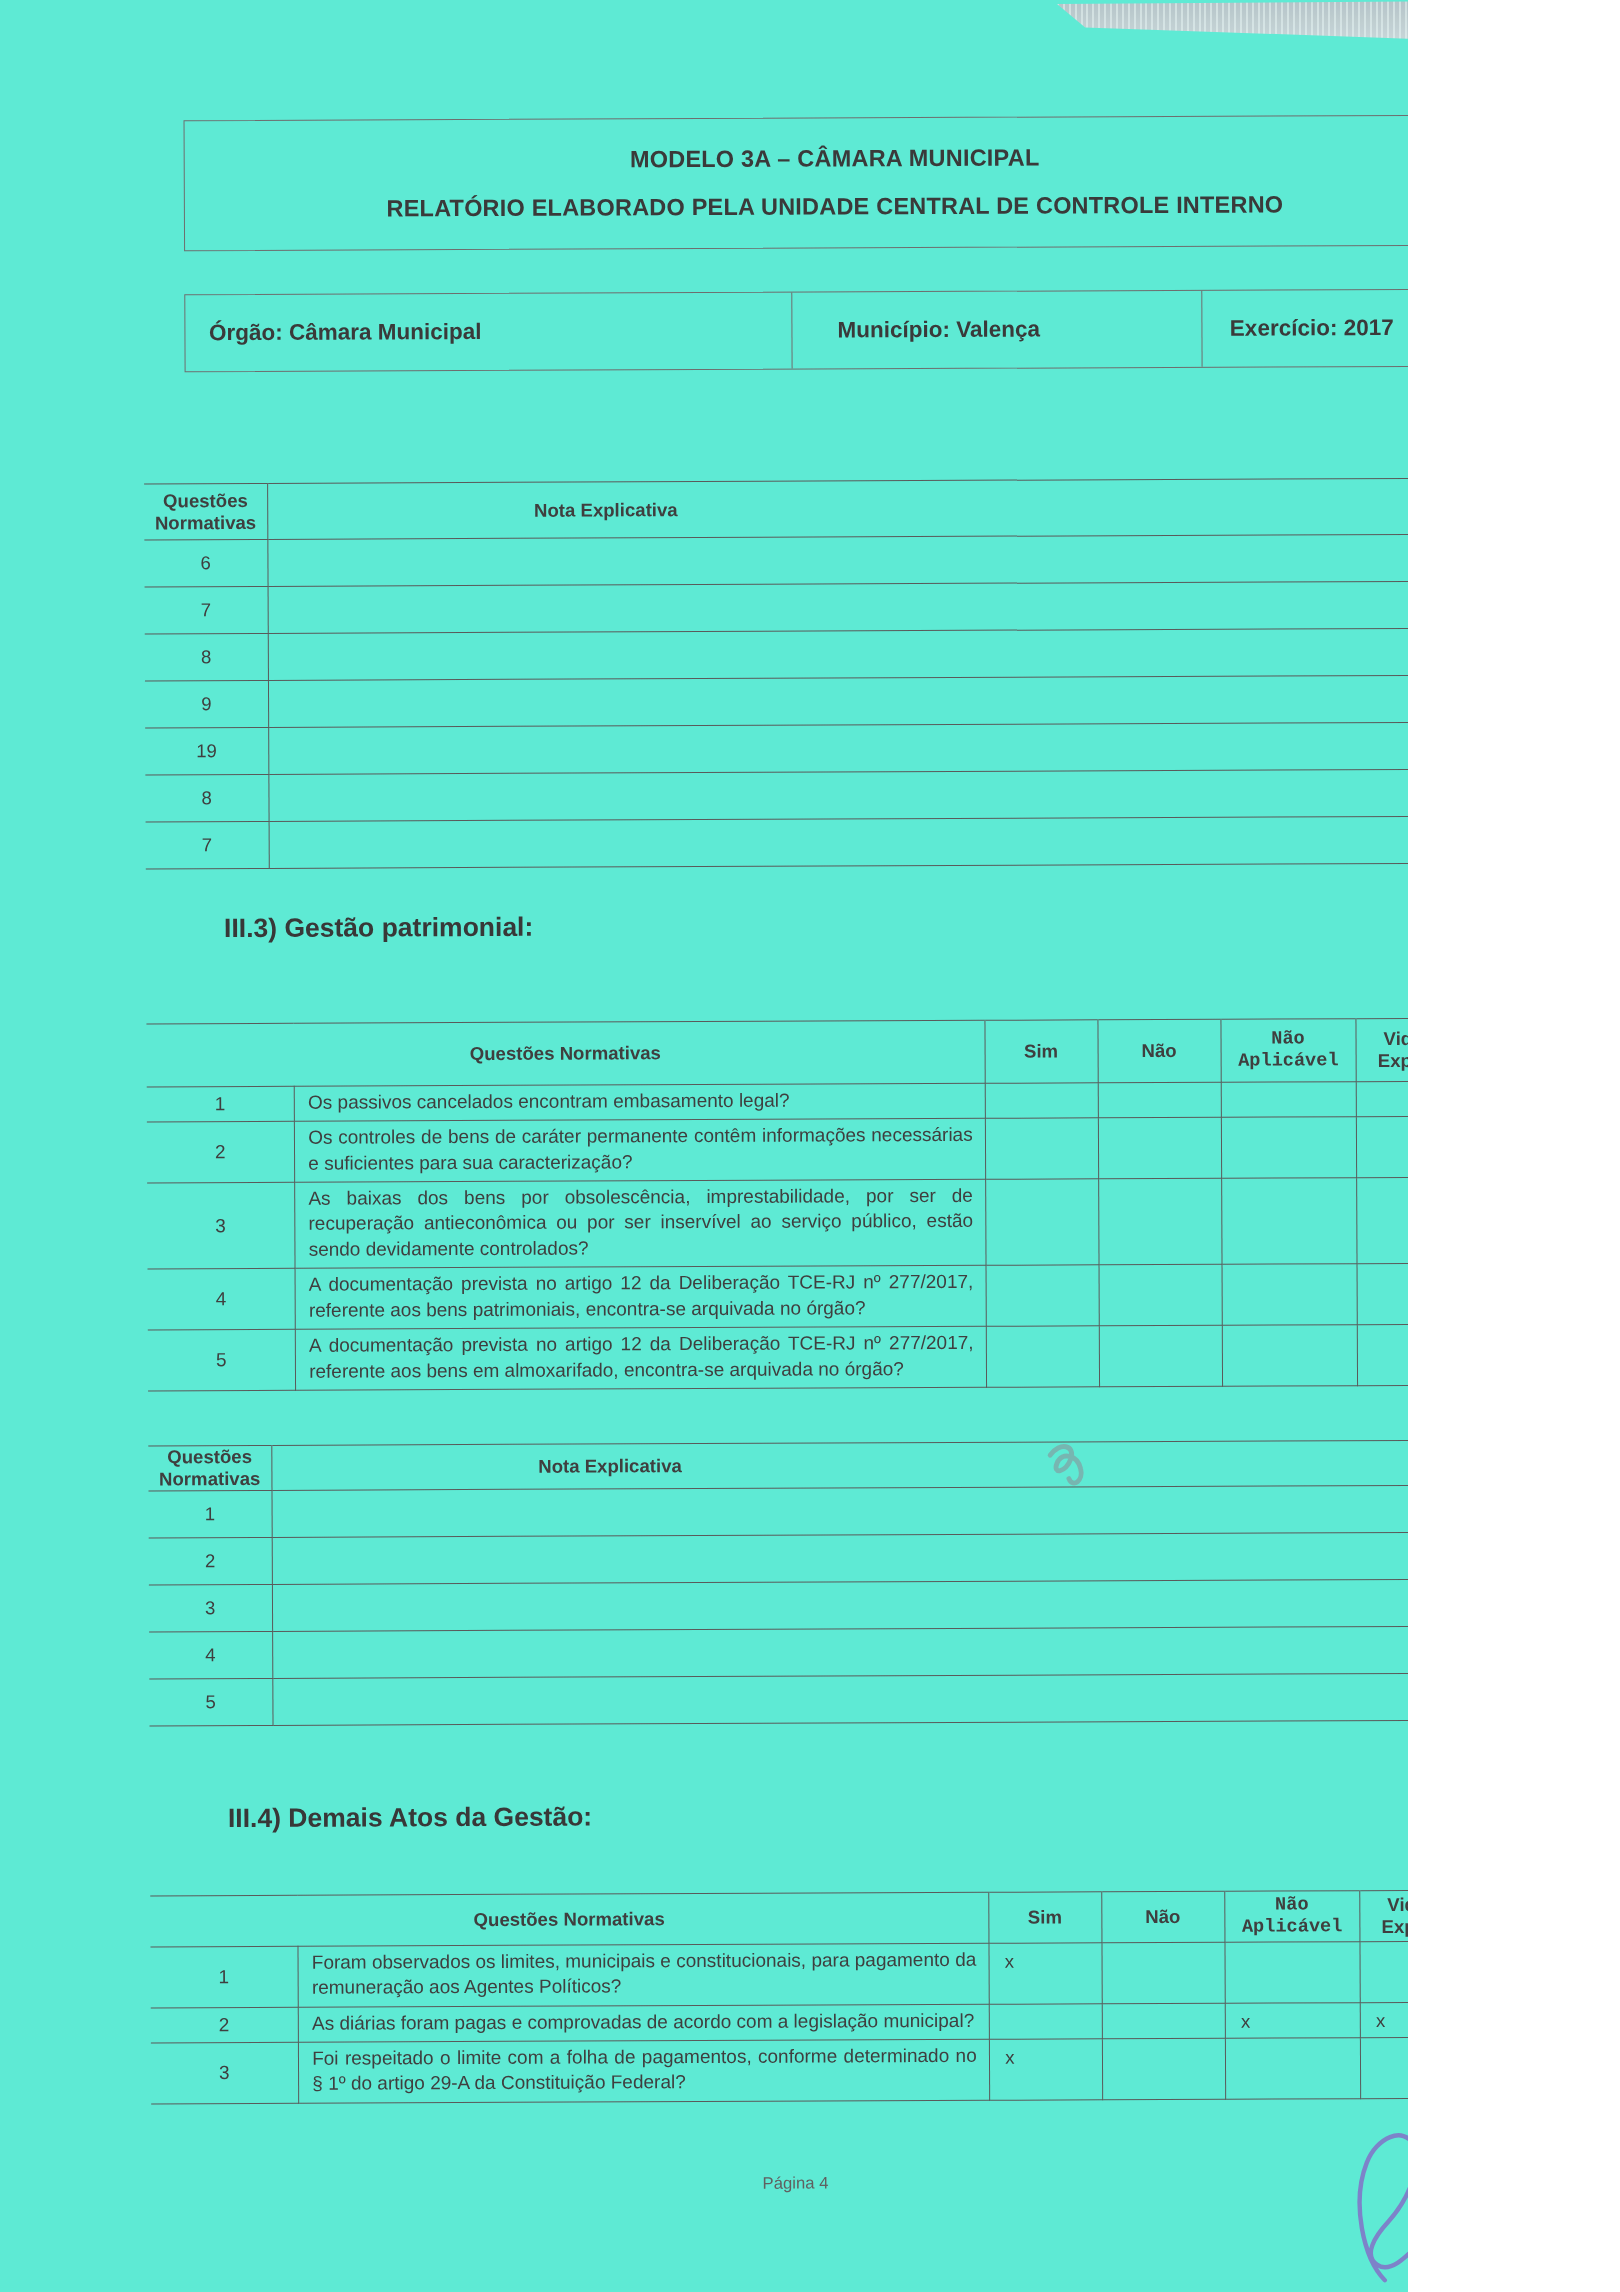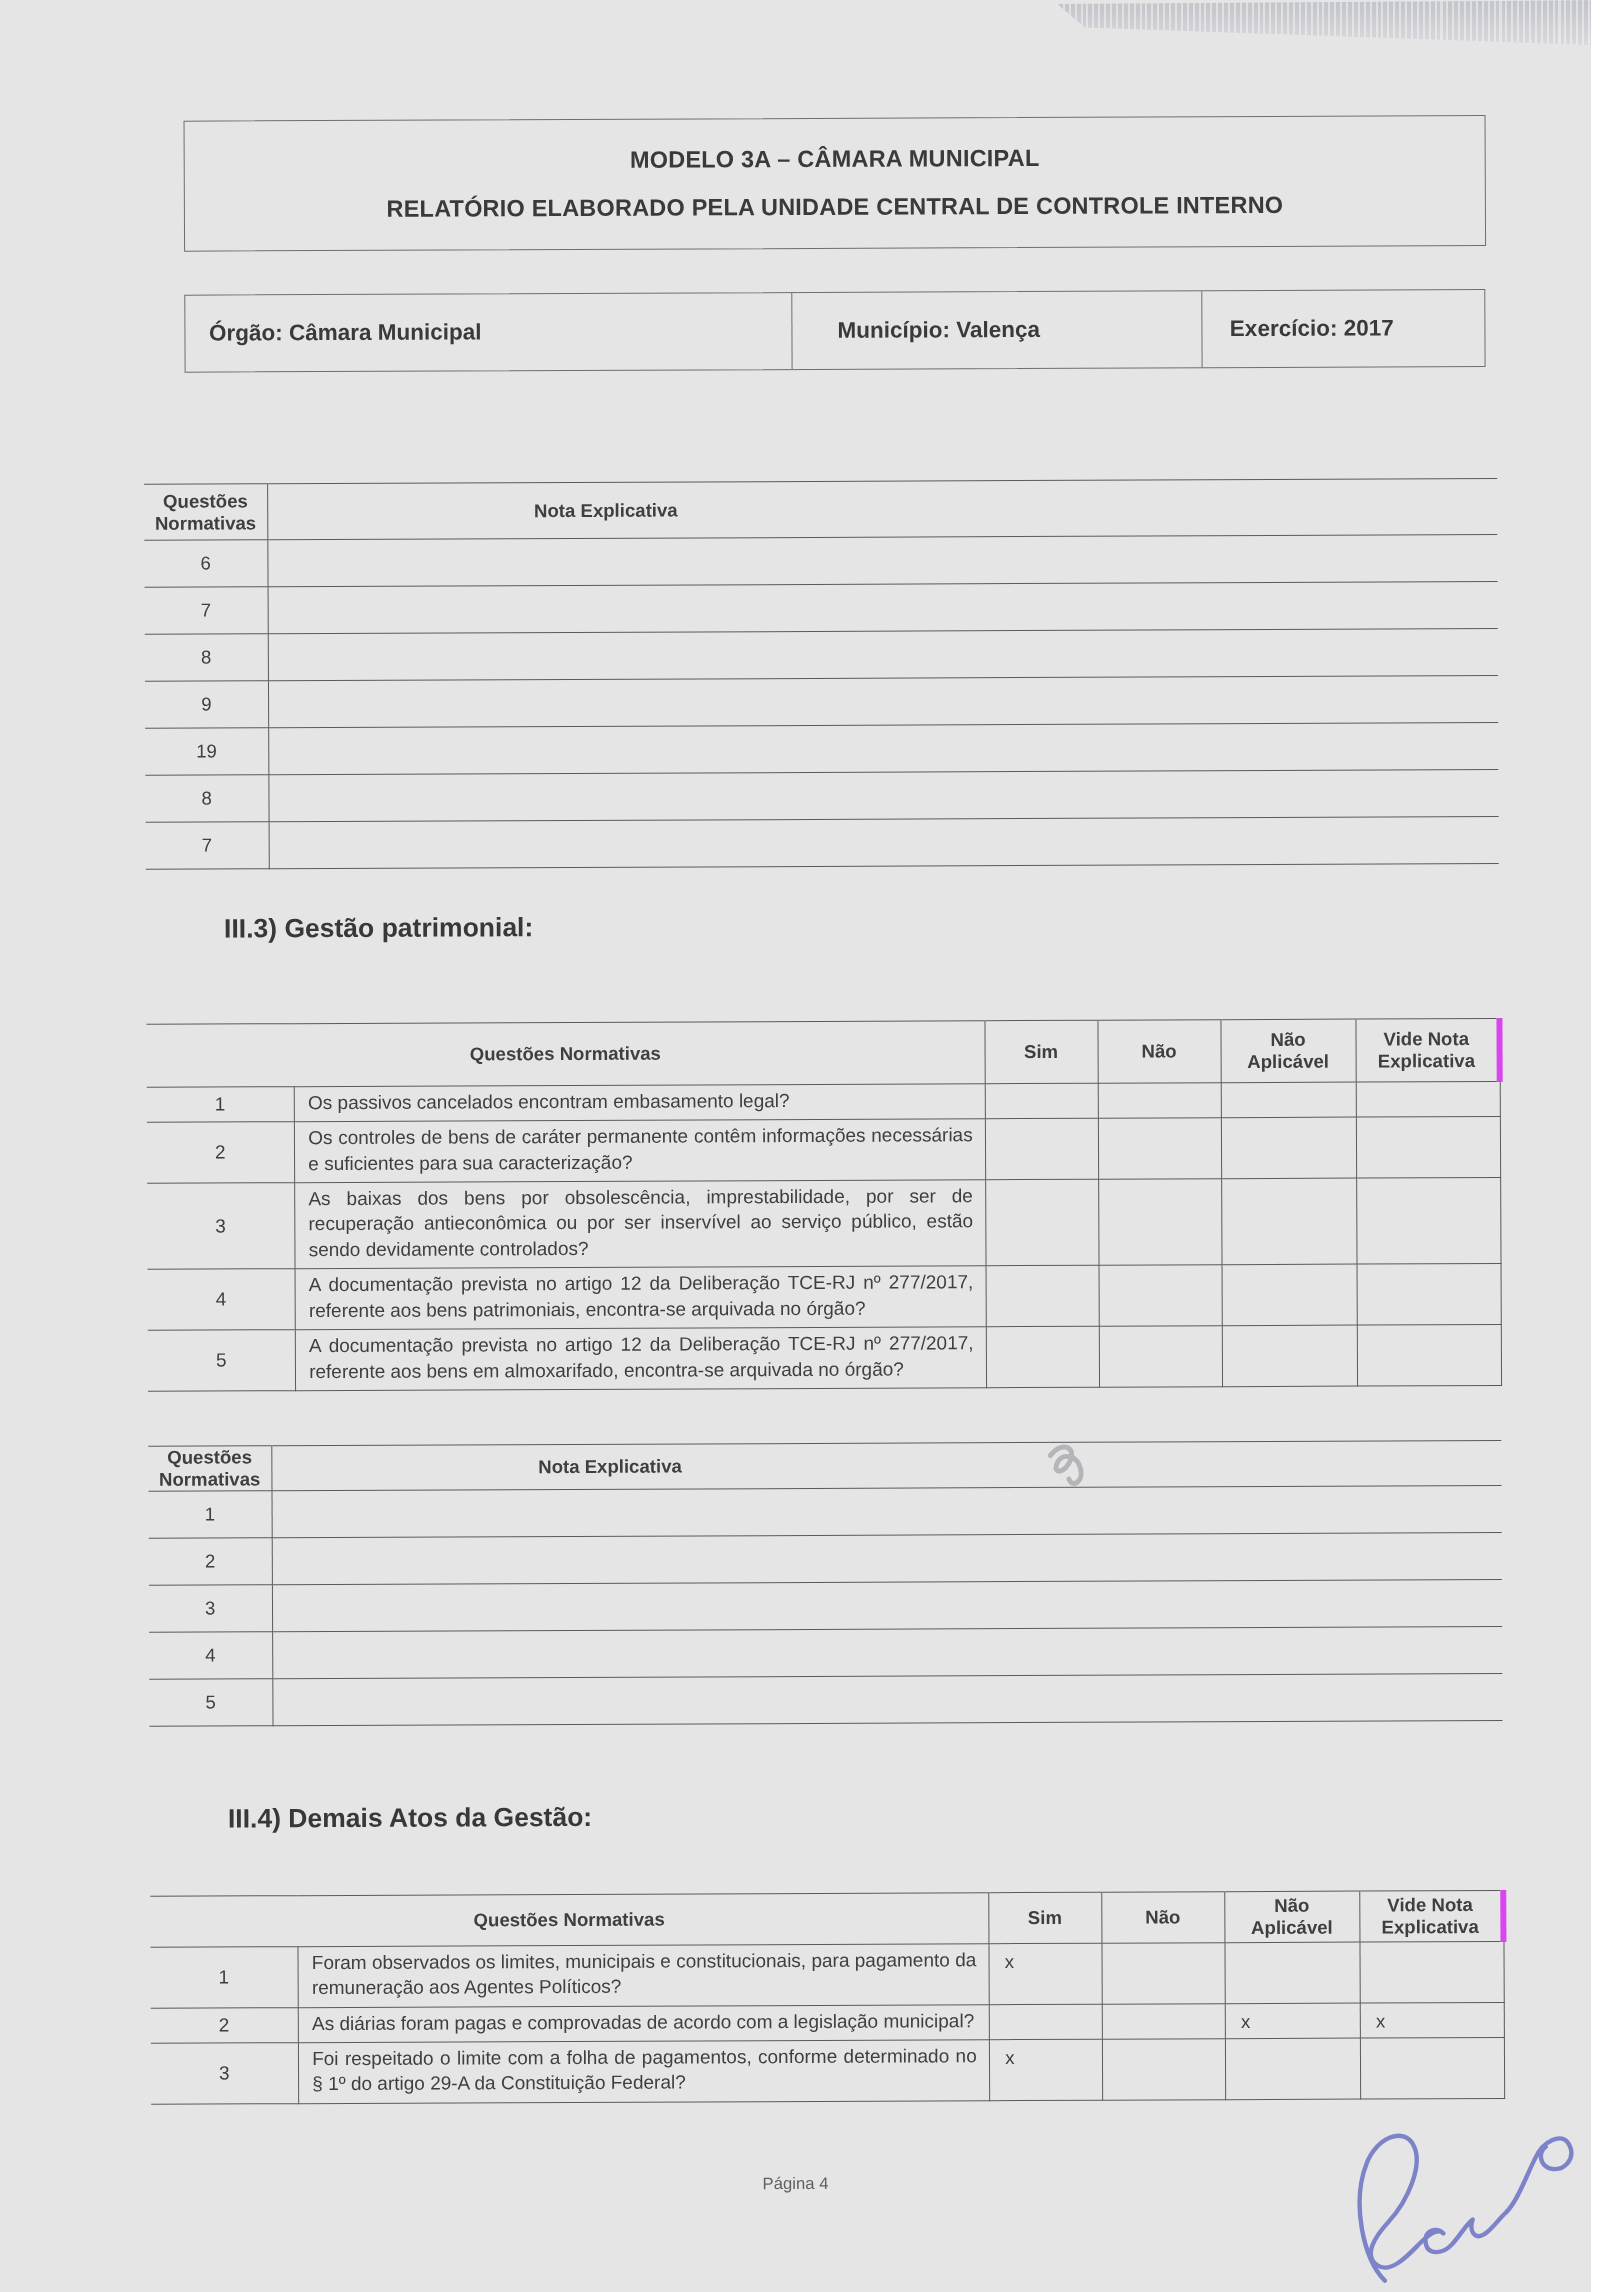--- a/index.html
+++ b/index.html
@@ -1,21 +1,21 @@
 <!DOCTYPE html>
 <html><head>
 <meta charset="utf-8">
 <style>
   html,body{margin:0;padding:0;}
   body{
     width:1620px;height:2293px;background:#ffffff;
     font-family:"Liberation Sans","DejaVu Sans",sans-serif;
     color:#3f3f3f;
   }
-  .page{position:relative;width:1591px;height:2293px;background:#e5e5e5;overflow:hidden;}
+  .page{position:relative;width:1408px;height:2293px;background:#5eead4;overflow:hidden;}
   .content{position:absolute;inset:0;transform:rotate(-0.25deg);transform-origin:50% 50%;}
 
   
   .scan-band{
     position:absolute;top:0;left:1057px;width:564px;height:49px;
     background-image:
       repeating-linear-gradient(90deg, rgba(255,255,255,.45) 0 2px, rgba(255,255,255,0) 2px 5.9px),
       linear-gradient(to bottom,#bfc0c7,#d9d9dd);
     clip-path:polygon(0 8%,100% 0,100% 94%,5% 56%);
     opacity:.9;
@@ -59,21 +59,21 @@
   .q-table{
     position:absolute;left:147px;width:1353px;
     border-collapse:collapse;table-layout:fixed;
     font-size:19px;color:#3f3f3f;border-top:1px solid #5a5a5a;
   }
   .q-table th,.q-table td{border-bottom:1px solid #5a5a5a;box-sizing:border-box;}
   .q-table th{font-weight:bold;font-size:18.6px;line-height:21.6px;text-align:center;vertical-align:middle;padding:2px 9.8px;}
   #t3 th{height:63px;}
   #t4 th{height:51px;}
   .q-table th.qh{border-right:1px solid #5a5a5a;}
-  .q-table th.na{padding:2px 17px;}
+  .q-table th.na{padding:2px 17px;font-family:Liberation Mono, monospace;}
   .q-table th.vn{padding:2px 13.7px;border-right:6px solid #d946ef;}
   .q-table th.sim,.q-table th.nao,.q-table th.na{border-right:1px solid #5a5a5a;}
   .q-table td.qnum{border-right:1px solid #5a5a5a;text-align:center;vertical-align:middle;}
   .q-table td.qq{
     border-right:1px solid #5a5a5a;text-align:justify;
     padding:2.9px 11.8px 5.9px 13.7px;line-height:25.5px;vertical-align:top;
   }
   .q-table td.ans{border-right:1px solid #5a5a5a;vertical-align:top;text-align:left;
     padding:6.9px 0 0 15.7px;font-size:18.6px;}
 

